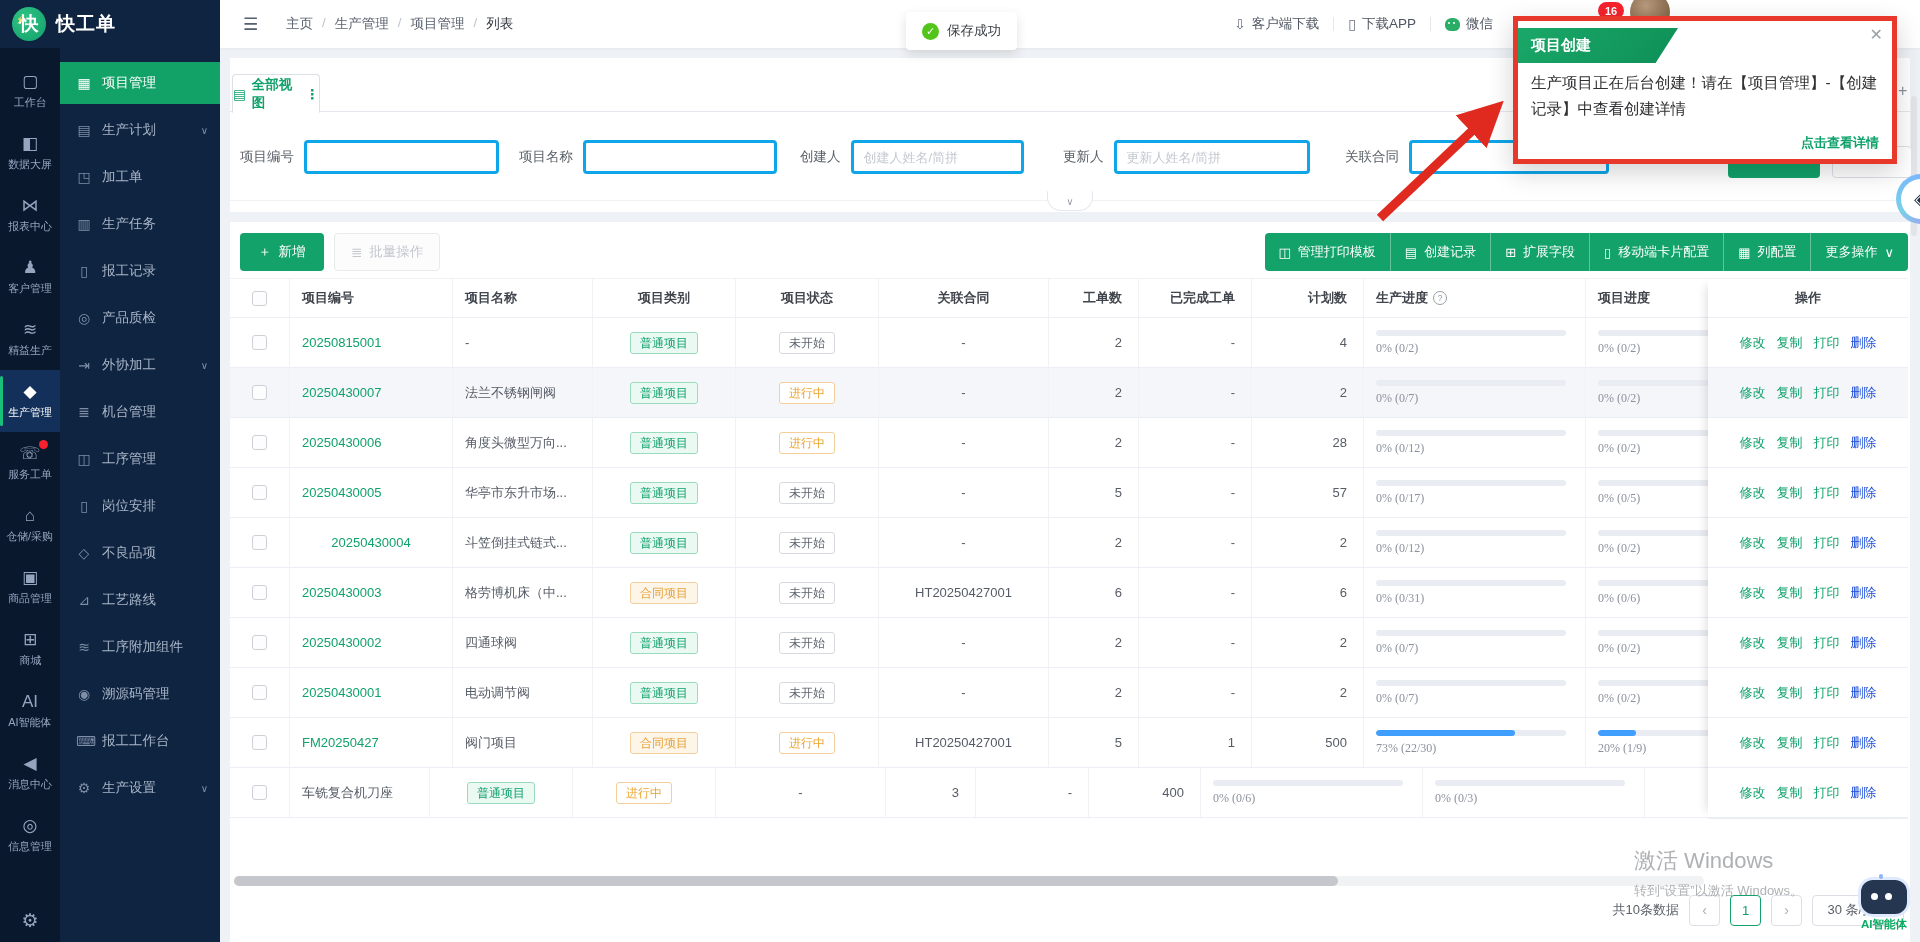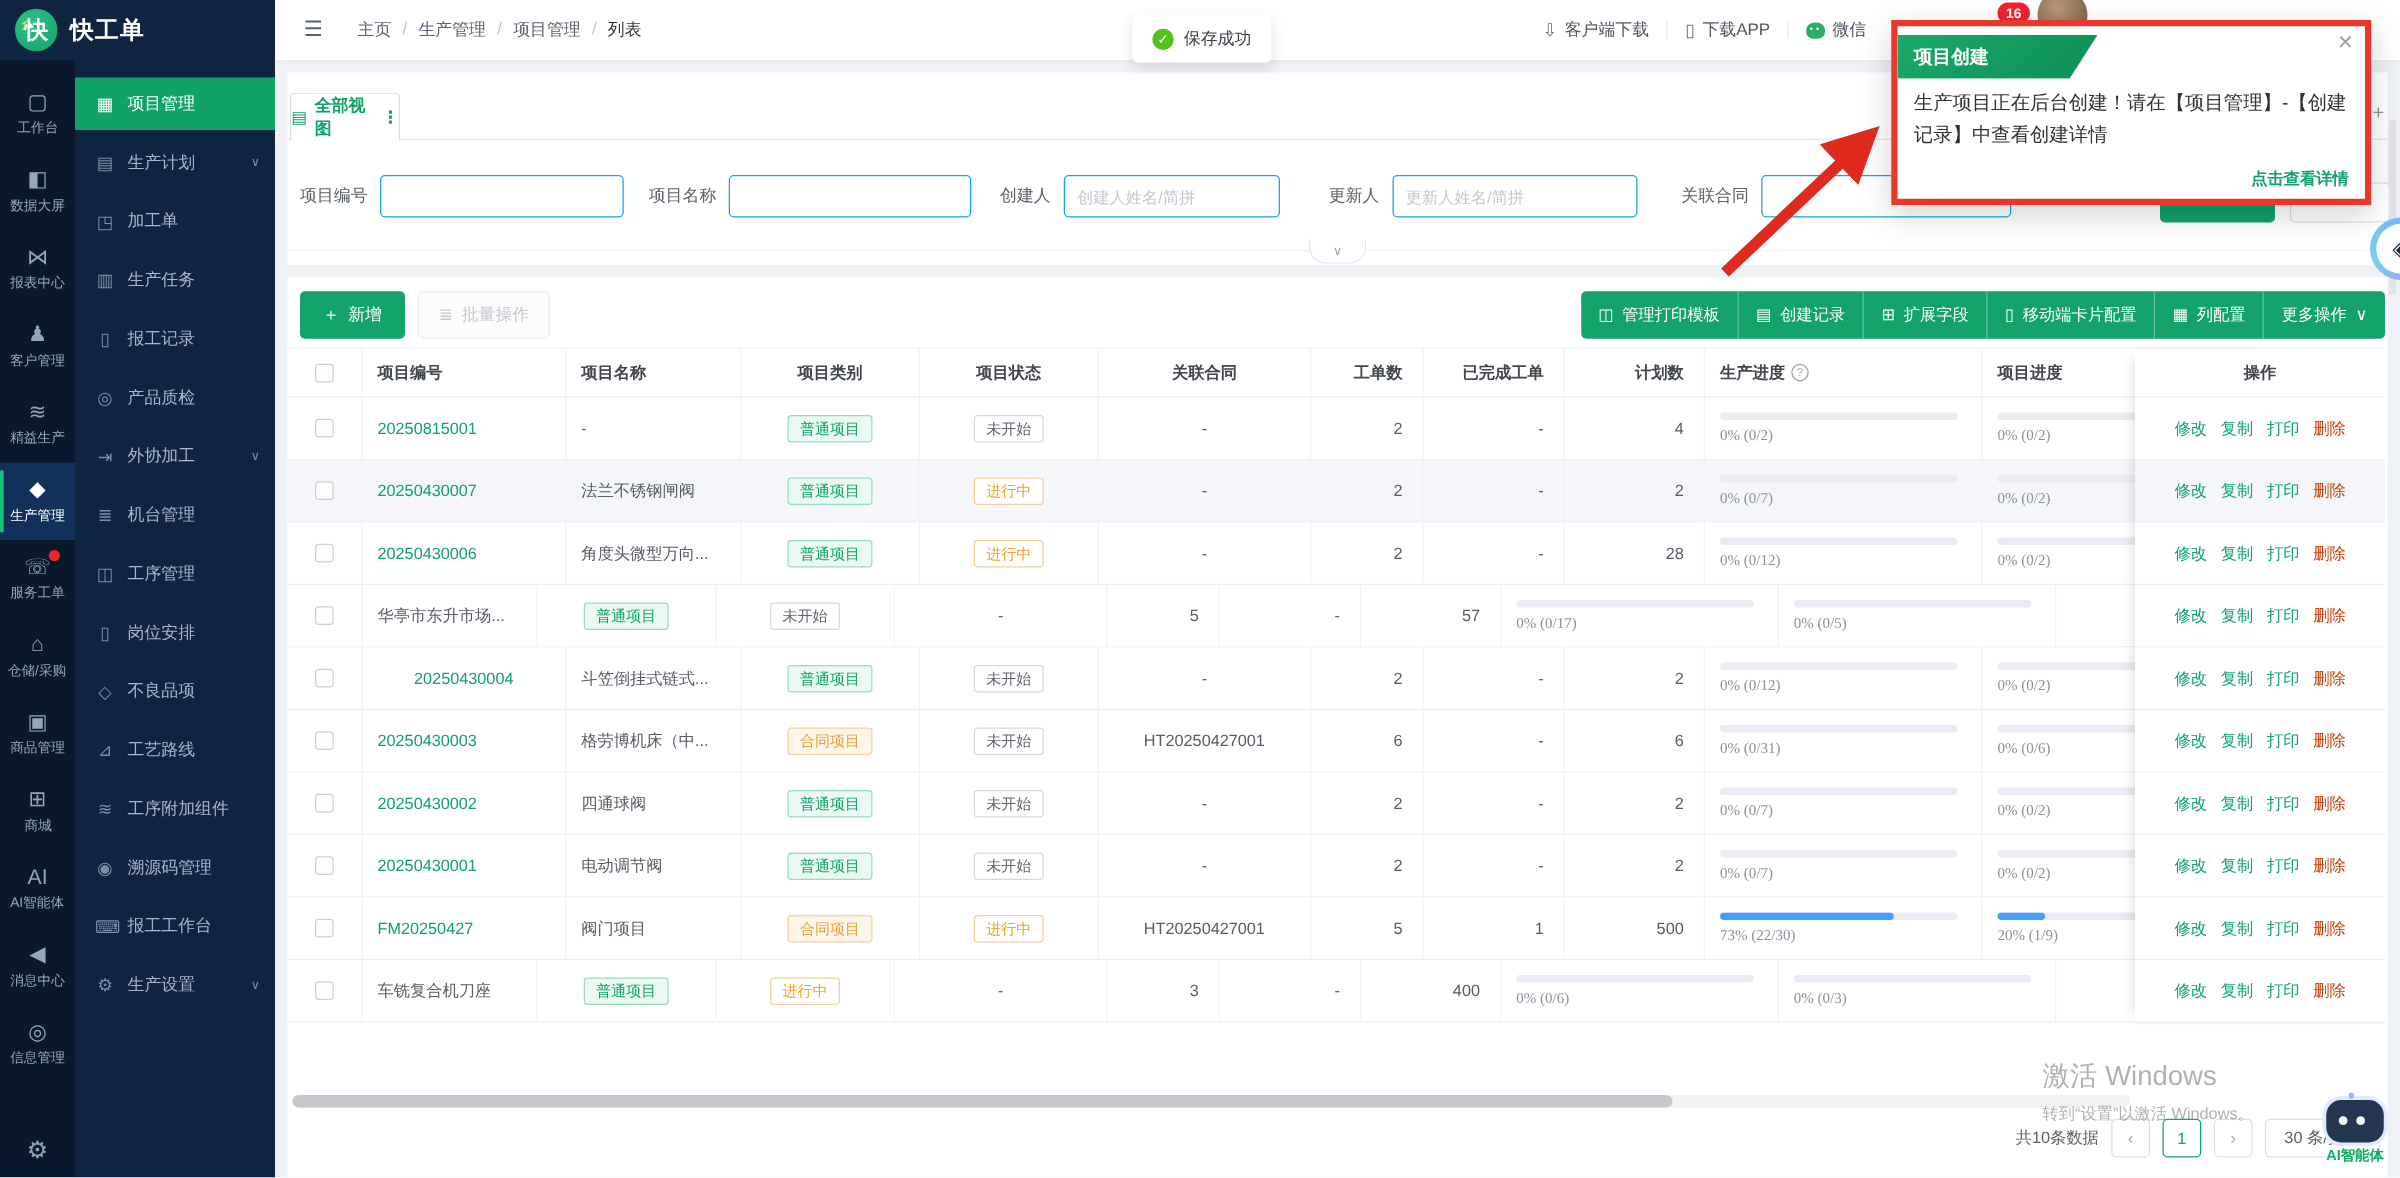--- a/index.html
+++ b/index.html
@@ -45,21 +45,21 @@
   .msg-badge { position:absolute; left:1598px; top:2px; min-width:26px; height:17px; border-radius:9px; background:#f5222d; color:#fff; font-size:11px; font-weight:bold; display:flex; align-items:center; justify-content:center; padding:0 5px; z-index:51; }
 
   
   .cardA { position:absolute; left:10px; top:58px; width:1680px; height:154px; background:#fff; }
   .tabstrip { position:absolute; left:0; right:0; top:0; height:54px; border-bottom:1px solid #e4e7ed; }
   .viewtab { position:absolute; left:2px; top:16px; height:39px; width:88px; background:#fff; border:1px solid #dcdfe6; border-bottom:1px solid #fff; border-radius:4px 4px 0 0; display:flex; align-items:center; justify-content:center; gap:6px; color:#11a26b; font-weight:bold; font-size:13.5px; cursor:pointer; }
   .viewtab .vdots { color:#11a26b; font-weight:bold; }
   .addview { position:absolute; left:1668px; top:24px; color:#8b919c; font-size:16px; cursor:pointer; }
   .fgroup { position:absolute; top:82px; height:34px; display:flex; align-items:center; }
   .flabel { font-size:13.5px; color:#5b6168; margin-right:10px; white-space:nowrap; }
-  .finput { height:34px; border:1px solid #0ea5e9; border-radius:4px; padding:0 10px; font-size:13px; color:#333; background:#fff; outline:none; }
+  .finput { height:34px; border:3px solid #0ea5e9; border-radius:4px; padding:0 10px; font-size:13px; color:#333; background:#fff; outline:none; }
   .finput::placeholder { color:#c3c8cf; }
   .collapse-pill { position:absolute; left:817px; top:133px; width:46px; height:20px; background:#fff; border:1px solid #e4e7ed; border-top-color:#fff; border-radius:0 0 14px 14px; display:flex; align-items:center; justify-content:center; color:#9aa0a8; font-size:10px; cursor:pointer; z-index:2; }
   .cardA .hline { position:absolute; left:0; right:0; top:142px; height:1px; background:#f0f1f3; }
   .hidden-search { position:absolute; left:1498px; top:88px; width:92px; height:32px; background:#12a26a; border-radius:4px; z-index:1; }
   .hidden-reset { position:absolute; left:1602px; top:88px; width:80px; height:32px; background:#fff; border:1px solid #dcdfe6; border-radius:4px; z-index:1; }
 
   
   .cardB { position:absolute; left:10px; top:222px; width:1680px; bottom:0; background:#fff; }
   .btn-add { position:absolute; left:10px; top:11px; height:38px; padding:0 18px; background:#12a26a; color:#fff; border:none; border-radius:4px; font-size:13.5px; display:flex; align-items:center; gap:7px; cursor:pointer; }
   .btn-batch { position:absolute; left:104px; top:11px; height:38px; padding:0 16px; background:#fcfcfd; color:#c3c8cf; border:1px solid #e8eaed; border-radius:4px; font-size:13.5px; display:flex; align-items:center; gap:7px; }
@@ -85,21 +85,21 @@
   .prog { display:flex; flex-direction:column; justify-content:center; gap:5px; width:100%; }
   .bar { width:190px; height:6px; border-radius:3px; background:#e9ecf2; overflow:hidden; }
   .bar > i { display:block; height:100%; background:#409eff; border-radius:3px; }
   .ptext { font-size:12px; color:#8b919c;font-family:Liberation Serif, serif; }
   .help-ic { width:14px; height:14px; border:1px solid #9aa0a8; border-radius:50%; color:#9aa0a8; font-size:9px; display:inline-flex; align-items:center; justify-content:center; margin-left:5px; font-weight:normal; }
 
   .ops-panel { position:absolute; left:1478px; top:56px; width:200px; background:#fff; box-shadow:-9px 0 10px -8px rgba(0,0,0,.15); z-index:5; border-bottom:1px solid #ebeef5; }
   .ops-head { height:40px; display:flex; align-items:center; justify-content:center; font-weight:bold; font-size:13px; color:#41464e; border-top:1px solid #f0f1f3; border-bottom:1px solid #ebeef5; }
   .ops-row { height:50px; display:flex; align-items:center; justify-content:center; gap:11px; border-bottom:1px solid #ebeef5; font-size:13px; background:#fff; }
   .ops-row.striped { background:#f4f6fa; }
-  .op { color:#11a26b; cursor:pointer; } .op.del { color:#c2410c; }
+  .op { color:#11a26b; cursor:pointer; } .op.del { color:#1d4ed8; }
 
   .hscroll-track { position:absolute; left:4px; top:654px; width:1470px; height:10px; border-radius:5px; background:#f1f2f4; }
   .hscroll-thumb { position:absolute; left:0; top:0; width:1104px; height:10px; border-radius:5px; background:#c5c7cc; cursor:pointer; }
 
   .pager { position:absolute; right:6px; top:672px; height:32px; display:flex; align-items:center; gap:10px; font-size:13px; color:#5b6168; z-index:6; }
   .pbtn { width:31px; height:31px; border:1px solid #dcdfe6; border-radius:4px; background:#fff; display:flex; align-items:center; justify-content:center; color:#a8abb2; font-size:14px; cursor:pointer; }
   .pcur { width:31px; height:31px; border:1px solid #11a26b; border-radius:4px; background:#fff; display:flex; align-items:center; justify-content:center; color:#11a26b; cursor:pointer; }
   .psize { height:31px; min-width:92px; border:1px solid #dcdfe6; border-radius:4px; background:#fff; display:flex; align-items:center; justify-content:center; gap:6px; padding:0 8px; cursor:pointer; white-space:nowrap; }
   .psize .pv { font-size:10px; color:#a8abb2; }
 
@@ -491,20 +491,23 @@
                 <i style="width: 0%;"></i>
               </div>
               <div class="ptext">0% (0/2)</div>
             </div>
           </div>
         </div>
         <div class="trow">
           <div class="tcell al-c" style="width: 60px;">
             <span class="cb"></span>
           </div>
+          <div class="tcell" style="width: 163px;">
+            <span class="codelink">20250430005</span>
+          </div>
           <div class="tcell" style="width: 140px;">华亭市东升市场...</div>
           <div class="tcell al-c" style="width: 143px;">
             <span class="tag tag-normal">普通项目</span>
           </div>
           <div class="tcell al-c" style="width: 143px;">
             <span class="tag st-pending">未开始</span>
           </div>
           <div class="tcell al-c" style="width: 170px;">-</div>
           <div class="tcell al-r" style="width: 90px;">5</div>
           <div class="tcell al-r" style="width: 113px;">-</div>

